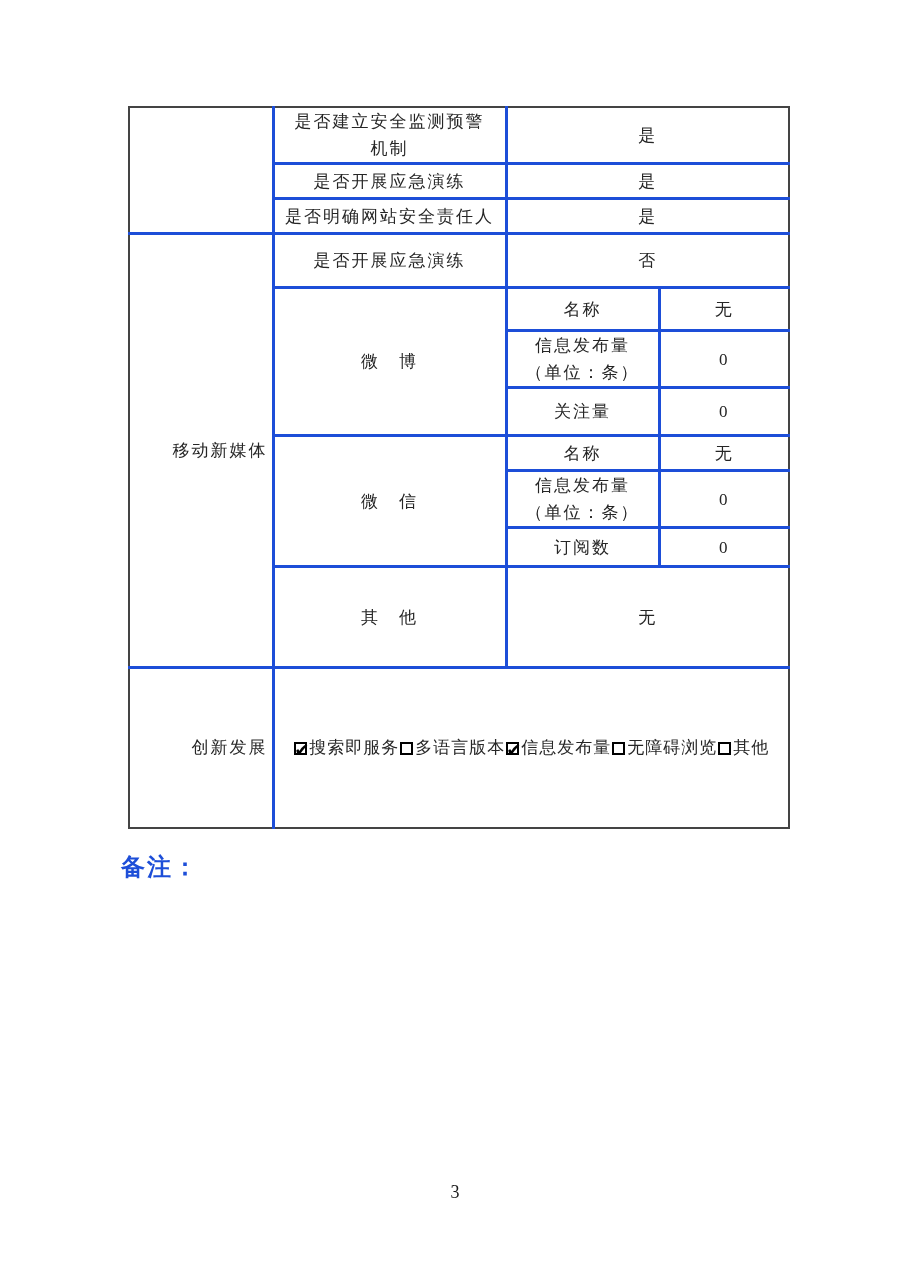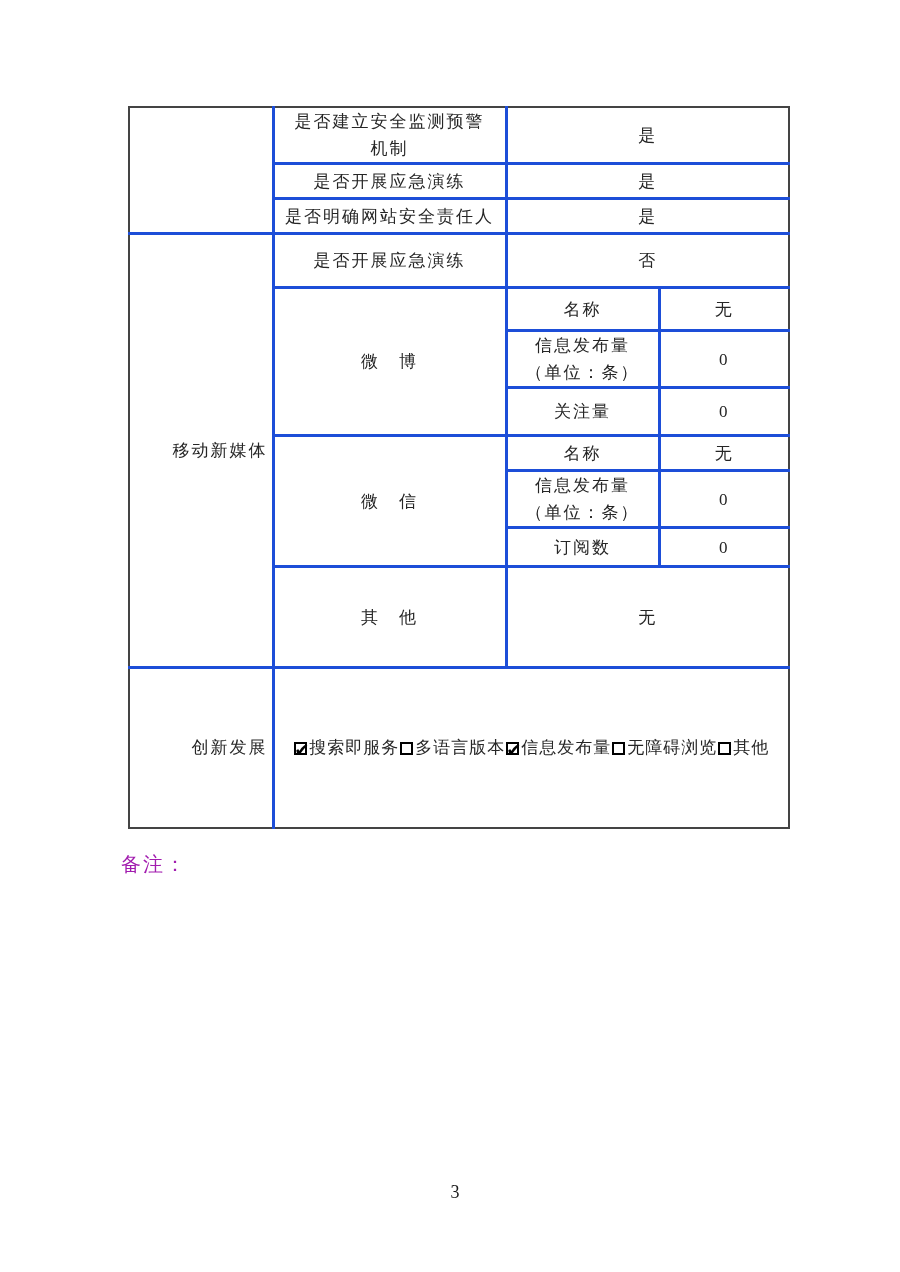--- a/index.html
+++ b/index.html
@@ -45,22 +45,22 @@
   .cb .tick {
     position: absolute; left: -2px; top: -8px;
     font-size: 18px; font-weight: 700; color: #000;
     font-family: "DejaVu Sans", sans-serif;
     letter-spacing: 0;
   }
   .cb-label { letter-spacing: 1px; }
 
   .remarks {
     position: absolute; left: 121px; top: 851px;
-    font-size: 20px; font-weight: 400; letter-spacing: 2px;
-    color: #a21caf;
+    font-size: 24px; font-weight: 700; letter-spacing: 2px;
+    color: #1d4ed8;
   }
   .page-number {
     position: absolute; left: 0; top: 1182px; width: 910px;
     text-align: center; font-size: 18px; color: #1a1a1a;
   }
 </style>
 </head>
 <body>
 
 <div class="page">

